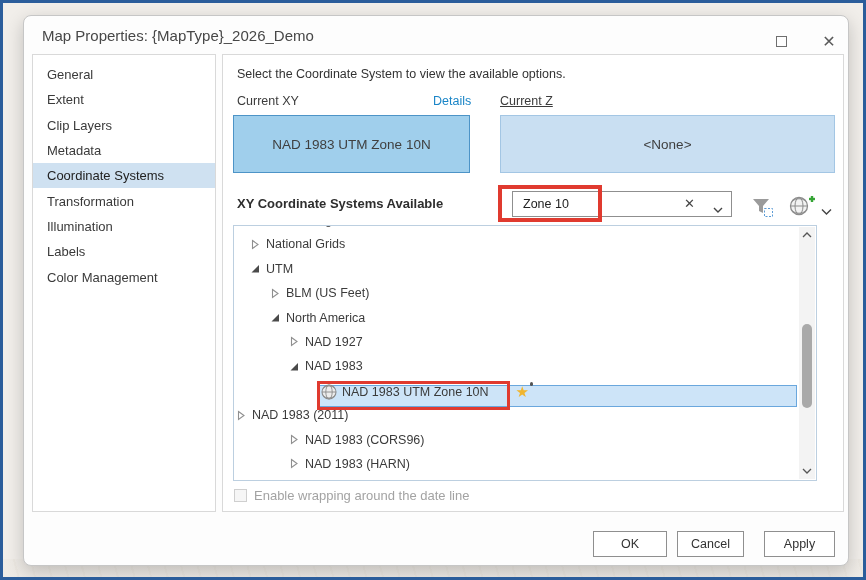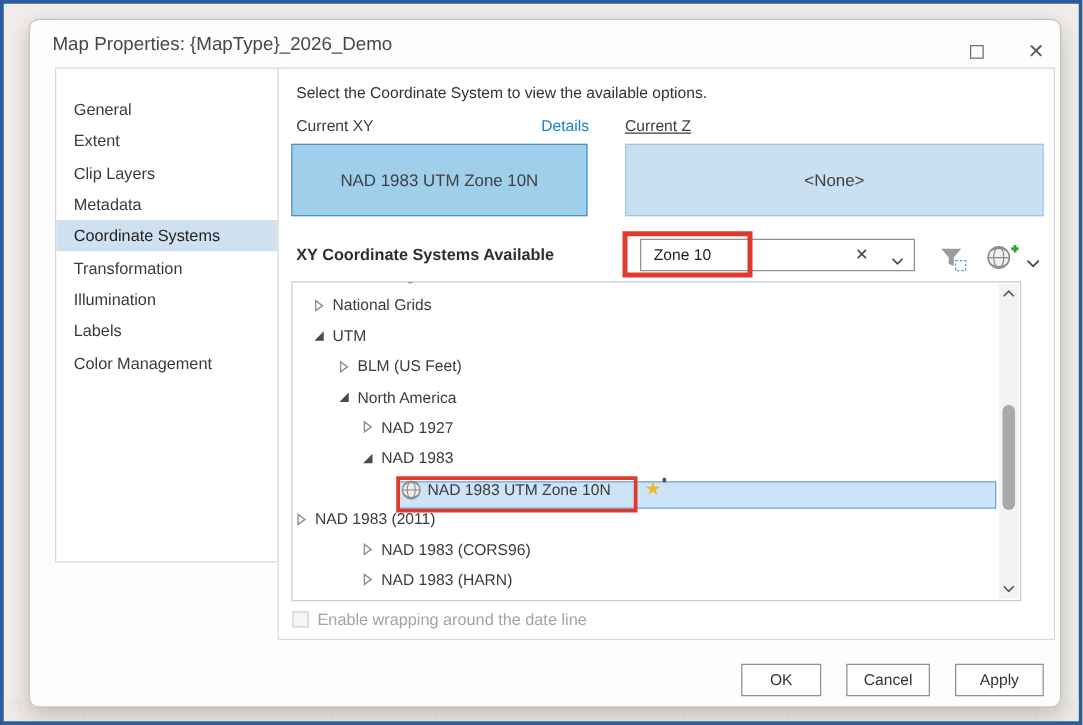--- a/index.html
+++ b/index.html
@@ -18,22 +18,22 @@
     background:#fdfdfd; border:1px solid #c6c6c6; border-radius:8px;
     box-shadow:0 6px 18px rgba(0,0,0,.20); z-index:2;
   }
   .title { position:absolute; left:18px; top:11px; font-size:15px; color:#474747; }
   .win-btn { position:absolute; top:14px; width:30px; height:22px; display:flex; align-items:center; justify-content:center; cursor:default; }
   .btn-max { left:742px; }
   .btn-max .sq { width:11px; height:11px; border:1.5px solid #6e6e6e; }
   .btn-close { left:790px; font-size:16px; color:#5a5a5a; }
 
   
-  .sidebar { position:absolute; left:20px; top:38px; width:184px; height:396px;
-    border:1px solid #d9d9d9; background:#fff; padding-top:20px; }
+  .sidebar { position:absolute; left:8px; top:38px; width:184px; height:458px;
+    border:1px solid #d9d9d9; background:#fff; padding-top:7px; }
   .side-item { height:25.3px; display:flex; align-items:center; padding-left:14px;
     font-size:13px; color:#3a3a3a; cursor:pointer; }
   .side-item.sel { background:#cfe1f1; font-weight:normal; color:#222; }
 
   
   .content { position:absolute; left:198px; top:38px; width:622px; height:458px;
     border:1px solid #d9d9d9; background:#fff; }
   .instruction { position:absolute; left:14px; top:12px; font-size:12.5px; color:#333; }
   .lbl { position:absolute; font-size:12.5px; color:#3c3c3c; }
   .lbl-xy { left:14px; top:39px; }
@@ -83,21 +83,21 @@
     border-radius:5px; background:#a9a9a9; cursor:pointer; }
 
   
   .wrapline { position:absolute; left:11px; top:433px; display:flex; align-items:center; }
   .cbx { width:13px; height:13px; border:1px solid #cfcfcf; background:#f6f6f6; margin-right:7px; }
   .wrapline span { font-size:13px; color:#a3a3a3; }
 
   
   .fbtn { position:absolute; top:515px; height:26px; background:#fff; border:1px solid #8f8f8f;
     font-size:12.5px; color:#333; display:flex; align-items:center; justify-content:center; cursor:pointer; }
-  .b-ok { left:569px; width:64px; } .b-cancel { left:653px; width:67px; } .b-apply { left:740px; width:71px; }
+  .b-ok { left:569px; width:74px; } .b-cancel { left:653px; width:67px; } .b-apply { left:740px; width:71px; }
 </style>
 </head>
 <body>
 
 <div class="canvas">
   <div class="dialog">
 
     <div class="title">Map Properties: {MapType}_2026_Demo</div>
     <div class="win-btn btn-max">
         <div class="sq"></div>

